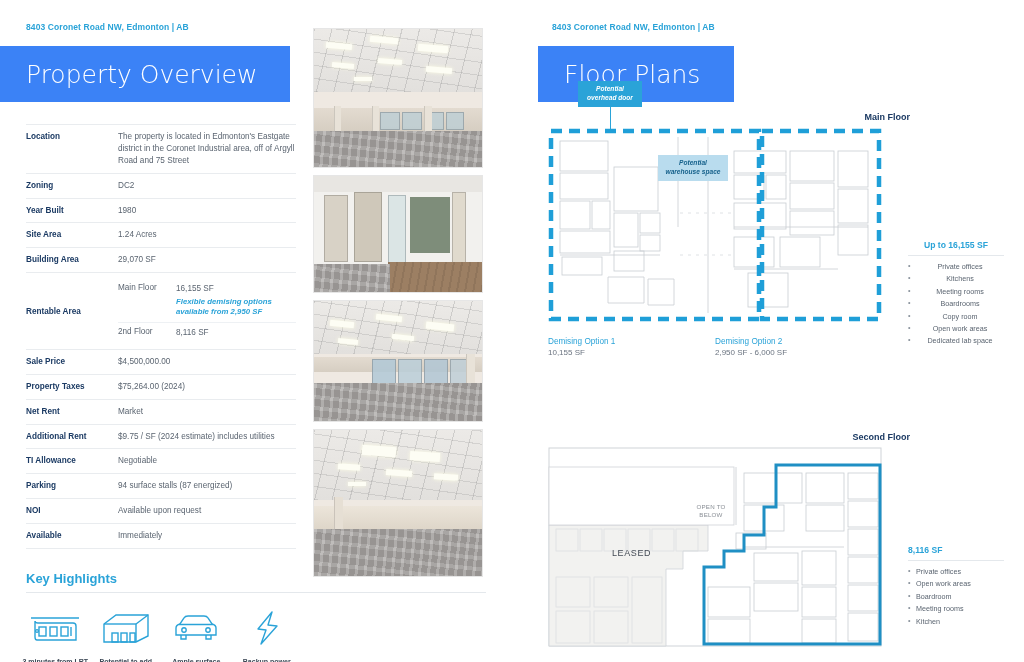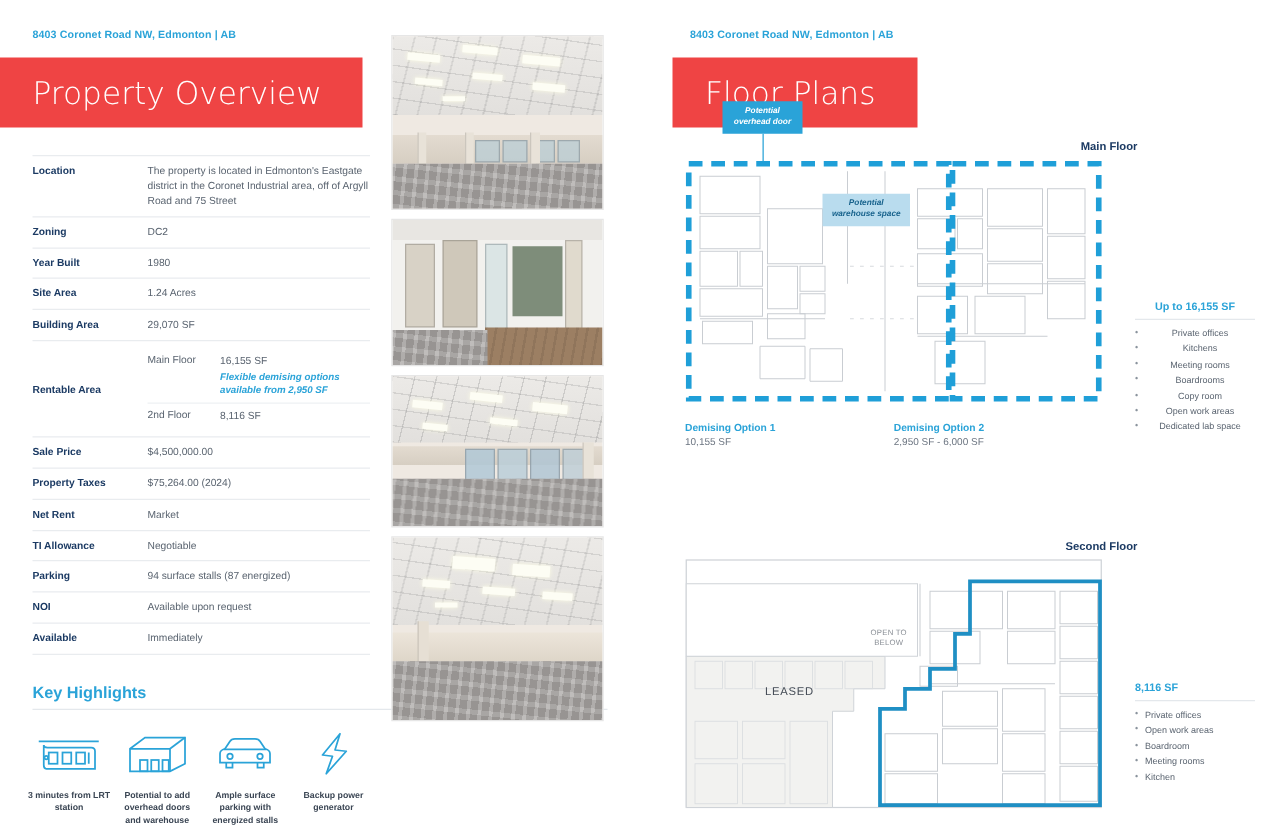--- a/index.html
+++ b/index.html
@@ -10,21 +10,21 @@
     overflow: hidden;
   }
   .page { position: relative; width: 1024px; height: 488px; display: flex; }
 
   
   .addr {
     color: #2aa3d8; font-size: 8.5px; font-weight: bold;
     letter-spacing: .1px;
   }
   .banner {
-    background: #ef4444; color: #ffffff;
+    background: #3b82f6; color: #ffffff;
     font-size: 25px; font-weight: 300;
     display: flex; align-items: center;
     padding-left: 26px;
     height: 56px;
     font-family: "DejaVu Sans", sans-serif;
   }
 
   
   .left-page { width: 512px; height: 662px; position: relative; padding: 0; }
   .left-inner { padding: 22px 0 0 0; }
@@ -142,21 +142,21 @@
     background: #b9dcee; color: #17628c;
   }
   .pill-stem {
     position: absolute; width: 1px; background: #2aa3d8; z-index: 2;
   }
 
   .demise-row {
     display: flex; margin-top: 10px; width: 334px;
   }
   .demise { flex: 0 0 50%; }
-  .demise-t { color: #2aa3d8; font-size: 8.2px; font-weight: bold; }
+  .demise-t { color: #2aa3d8; font-size: 8.2px; font-weight: normal; }
   .demise-s { color: #6b7480; font-size: 8px; margin-top: 2px; }
 
   .side-note { position: absolute; width: 96px; }
   .side-sf { color: #2aa3d8; font-size: 8.6px; font-weight: bold; }
   .side-rule { height: 1px; background: #e4e8ec; margin: 5px 0 5px 0; }
   .side-list { list-style: none; }
   .side-list li {
     color: #5a6470; font-size: 7.2px; line-height: 1.72;
     position: relative; padding-left: 8px;
   }
@@ -227,20 +227,24 @@
         <div class="spec-label">Sale Price</div>
         <div class="spec-value">$4,500,000.00</div>
       </div>
       <div class="spec-row">
         <div class="spec-label">Property Taxes</div>
         <div class="spec-value">$75,264.00 (2024)</div>
       </div>
       <div class="spec-row">
         <div class="spec-label">Net Rent</div>
         <div class="spec-value">Market</div>
+      </div>
+      <div class="spec-row">
+        <div class="spec-label">Additional Rent</div>
+        <div class="spec-value">$9.75 / SF (2024 estimate) includes utilities</div>
       </div>
       <div class="spec-row">
         <div class="spec-label">TI Allowance</div>
         <div class="spec-value">Negotiable</div>
       </div>
       <div class="spec-row">
         <div class="spec-label">Parking</div>
         <div class="spec-value">94 surface stalls (87 energized)</div>
       </div>
       <div class="spec-row">

